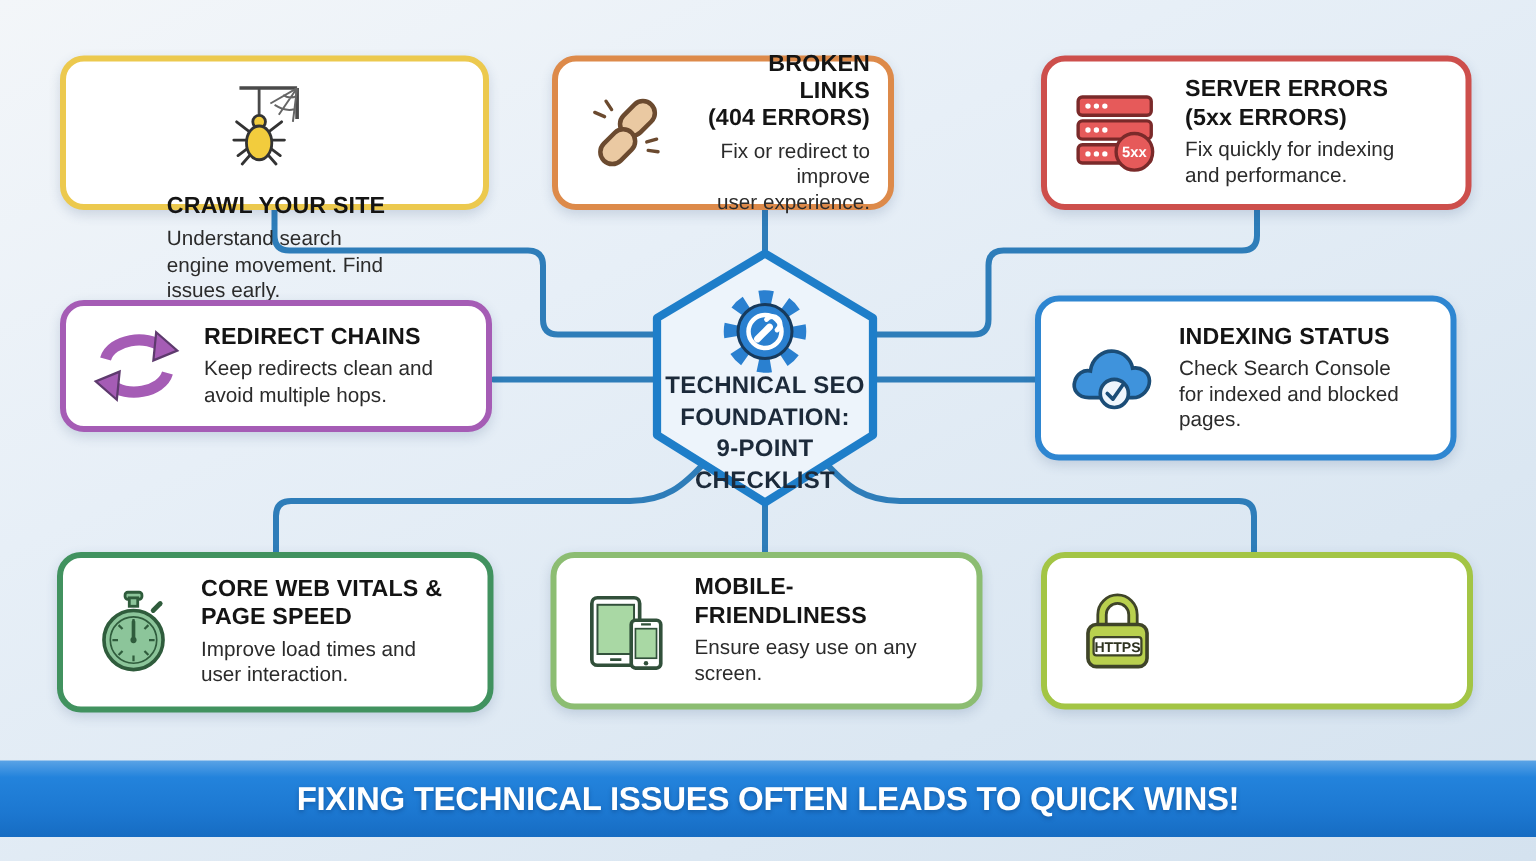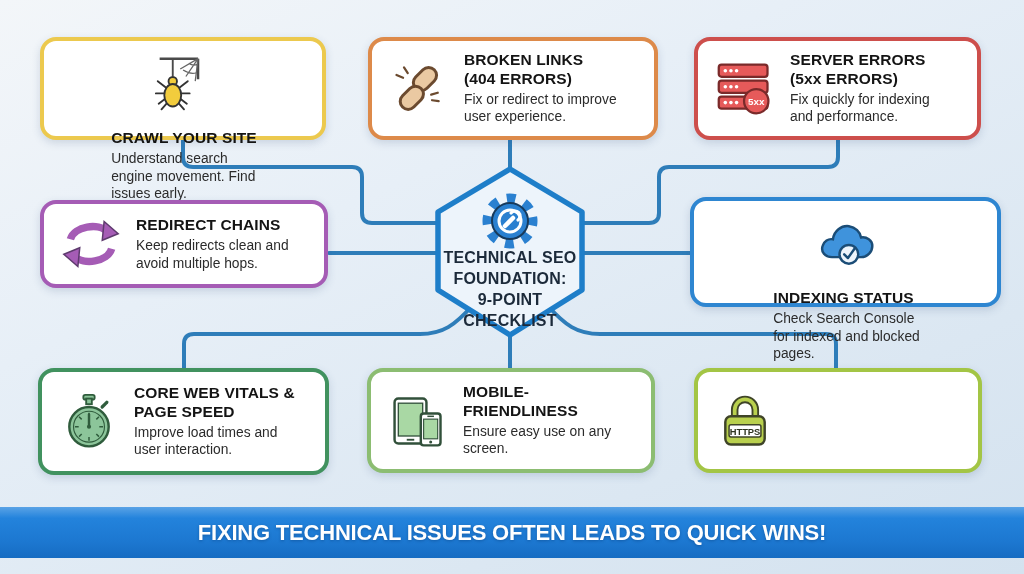--- a/index.html
+++ b/index.html
@@ -21,24 +21,24 @@
   .desc  { font-size:13.8px; color:#2b2b2b; line-height:1.25; white-space:pre-line; }
   .b-yellow { border:4px solid #ecc94e; }
   .b-orange { border:4px solid #dd8a4a; }
   .b-red    { border:4px solid #cd4f4c; }
   .b-purple { border:4px solid #a55cb5; }
   .b-blue   { border:4px solid #2e86d1; }
   .b-green  { border:4px solid #41925f; }
   .b-sage   { border:4px solid #8cbd72; }
   .b-lime   { border:4px solid #a3c545; }
   #card-crawl   { left:40px;  top:37px;  width:286px; height:103px;flex-direction:column; }
-  #card-broken  { left:368px; top:37px;  width:290px; height:103px; }
+  #card-broken  { left:368px; top:37px;  width:228px; height:103px;text-align:right; }
   #card-server  { left:694px; top:37px;  width:287px; height:103px; }
   #card-redirect{ left:40px;  top:200px; width:288px; height:88px; }
-  #card-index   { left:690px; top:197px; width:311px; height:110px;flex-direction:column; }
+  #card-index   { left:690px; top:197px; width:281px; height:110px; }
   #card-vitals  { left:38px;  top:368px; width:291px; height:107px; }
   #card-mobile  { left:367px; top:368px; width:288px; height:105px; }
   #card-security{ left:694px; top:368px; width:288px; height:105px; }
   .center-title {
     position:absolute; z-index:3; left:443px; top:247px; width:134px;
     text-align:center; font-size:16px; font-weight:700; color:#1c2a3a;
     line-height:1.32; white-space:pre-line; letter-spacing:0.2px;
   }
   .banner {
     position:absolute; z-index:4; left:0; bottom:16px; width:1024px; height:51px;

